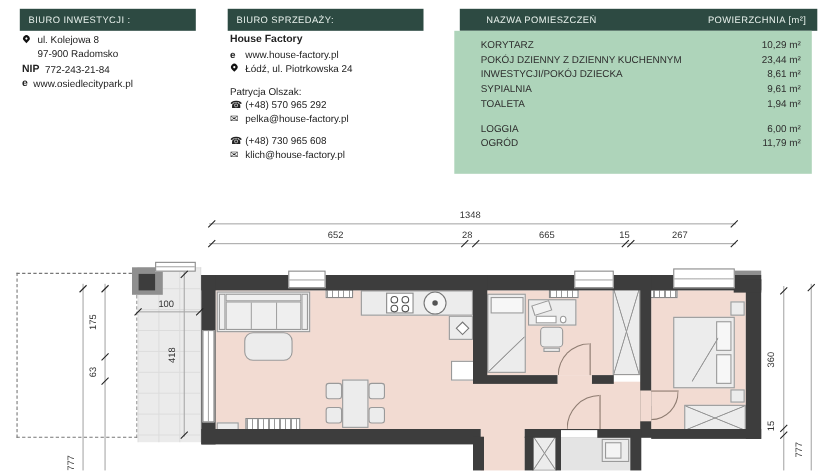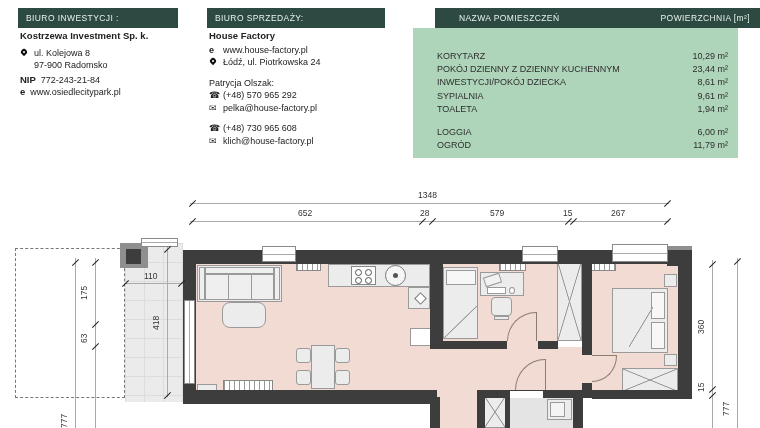--- a/index.html
+++ b/index.html
@@ -62,21 +62,20 @@
   .diam{position:absolute;border:1px solid #777;transform:rotate(45deg);background:#fff;}
   .sofa-part{position:absolute;border:1px solid #9a9a9a;background:#efefef;box-sizing:border-box;}
 </style>
 </head>
 <body>
 
 <div id="canvas">
 
   <div class="bar" style="left:18px;top:8px;width:160px;">BIURO INWESTYCJI :</div>
   <div class="blk" style="left:20px;top:30px;width:175px;">
-    <div class="co">Kostrzewa Investment Sp. k.</div>
     <div class="row">
       <span class="ic">
           <span class="pin"></span>
         </span>
       <span>ul. Kolejowa 8</span>
     </div>
     <div class="row">
       <span class="ic"></span>
       <span>97-900 Radomsko</span>
     </div>
@@ -119,27 +118,27 @@
         <span class="ic">☎</span>
         <span>(+48) 730 965 608</span>
       </div>
       <div class="row">
         <span class="ic">✉</span>
         <span>klich@house-factory.pl</span>
       </div>
     </div>
   </div>
 
-  <div class="bar" style="left:435px;top:8px;width:325px;display:flex;align-items:center;padding:0;">
+  <div class="bar" style="left:418px;top:8px;width:325px;display:flex;align-items:center;padding:0;">
     <div class="thead">
       <span>NAZWA POMIESZCZEŃ</span>
       <span>POWIERZCHNIA [m²]</span>
     </div>
   </div>
-  <div class="tbl-body" style="left:413px;top:28px;width:325px;height:130px;padding-top:22px;box-sizing:border-box;">
+  <div class="tbl-body" style="left:413px;top:28px;width:325px;height:130px;padding-top:7px;box-sizing:border-box;">
     <div class="trow">
       <span>KORYTARZ</span>
       <span>10,29 m²</span>
       </div>
     <div class="trow">
       <span>POKÓJ DZIENNY Z DZIENNY KUCHENNYM</span>
       <span>23,44 m²</span>
       </div>
     <div class="trow">
       <span>INWESTYCJI/POKÓJ DZIECKA</span>
@@ -277,38 +276,38 @@
 
   <div class="dline" style="left:190px;top:221px;width:479px;height:1px;"></div>
   <div class="tick" style="left:188px;top:221px;"></div>
   <div class="tick" style="left:418px;top:221px;"></div>
     <div class="tick" style="left:428px;top:221px;"></div>
   <div class="tick" style="left:564px;top:221px;"></div>
     <div class="tick" style="left:569px;top:221px;"></div>
   <div class="tick" style="left:663px;top:221px;"></div>
   <div class="dlbl" style="left:298px;top:208px;">652</div>
   <div class="dlbl" style="left:420px;top:208px;">28</div>
-  <div class="dlbl" style="left:490px;top:208px;">579</div>
+  <div class="dlbl" style="left:490px;top:208px;">665</div>
   <div class="dlbl" style="left:563px;top:208px;">15</div>
   <div class="dlbl" style="left:611px;top:208px;">267</div>
 
   <div class="dline" style="left:75px;top:258px;width:1px;height:170px;"></div>
   <div class="dline" style="left:95px;top:258px;width:1px;height:170px;"></div>
   <div class="tick" style="left:71px;top:262px;"></div>
   <div class="tick" style="left:91px;top:262px;"></div>
   <div class="tick" style="left:91px;top:324px;"></div>
   <div class="tick" style="left:91px;top:346px;"></div>
   <div class="dlbl vlbl" style="left:79px;top:278px;height:22px;">175</div>
   <div class="dlbl vlbl" style="left:79px;top:327px;height:16px;">63</div>
   <div class="dlbl vlbl" style="left:59px;top:402px;height:26px;">777</div>
 
   <div class="dline" style="left:125px;top:283px;width:58px;height:1px;"></div>
   <div class="tick" style="left:121px;top:283px;"></div>
     <div class="tick" style="left:177px;top:283px;"></div>
-  <div class="dlbl" style="left:144px;top:271px;">110</div>
+  <div class="dlbl" style="left:144px;top:271px;">100</div>
   <div class="dline" style="left:167px;top:247px;width:1px;height:150px;"></div>
   <div class="tick" style="left:163px;top:249px;"></div>
     <div class="tick" style="left:163px;top:395px;"></div>
   <div class="dlbl vlbl" style="left:151px;top:308px;height:22px;">418</div>
 
   <div class="dline" style="left:712px;top:260px;width:1px;height:168px;"></div>
   <div class="dline" style="left:737px;top:258px;width:1px;height:170px;"></div>
   <div class="tick" style="left:708px;top:264px;"></div>
   <div class="tick" style="left:708px;top:389px;"></div>
   <div class="tick" style="left:708px;top:395px;"></div>

